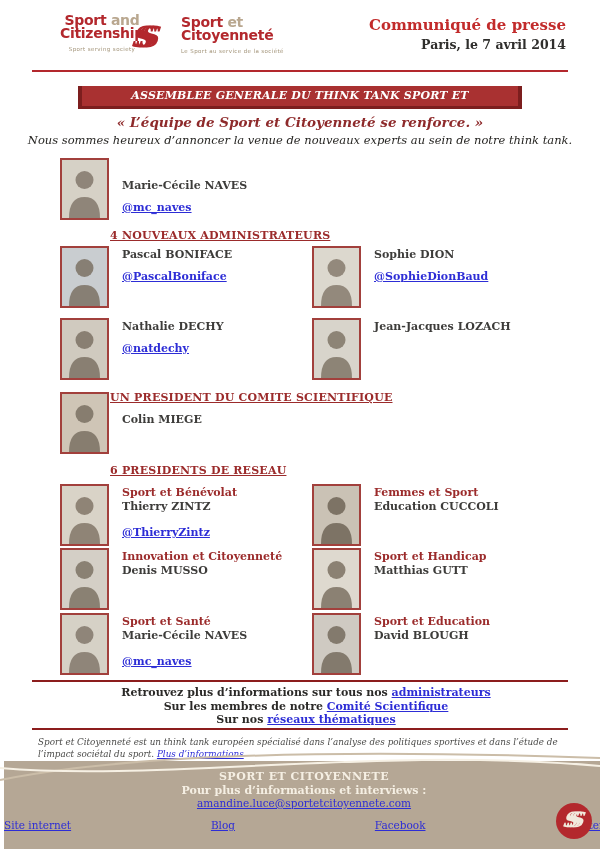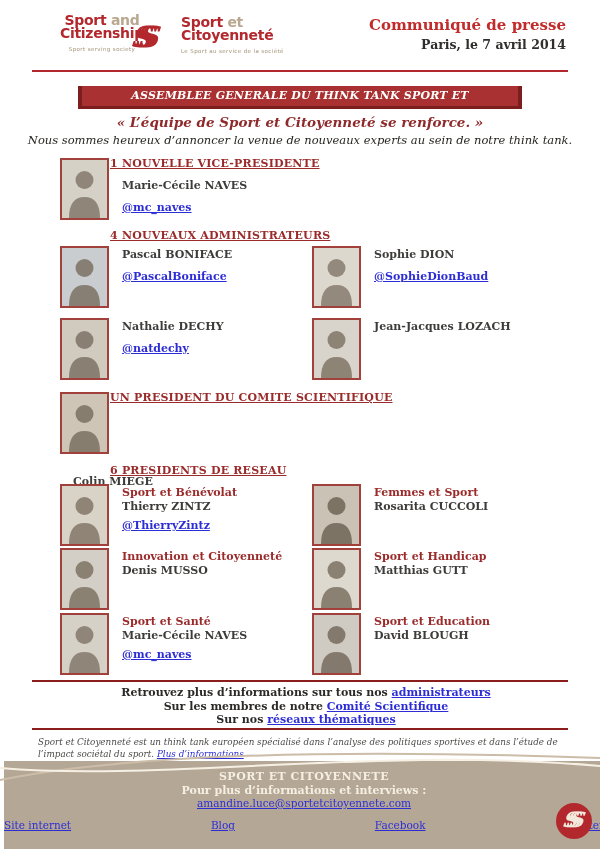--- a/index.html
+++ b/index.html
@@ -34,21 +34,21 @@
                text-decoration:underline;letter-spacing:0.2px;}
   .entry{position:absolute;display:flex;}
   .photo{width:45px;height:58px;border:2px solid #a2403c;flex:none;overflow:hidden;background:#cfc9bf;}
   .photo svg{display:block;}
   .etext{margin-left:13px;padding-top:2px;}
   .etext.under-heading{padding-top:21px;}
   .role{font-weight:bold;font-size:11px;color:#9b2b2b;line-height:14px;}
   .pname{font-weight:bold;font-size:11px;color:#3d3c3a;line-height:14px;}
   .tw{display:inline-block;margin-top:8px;font-weight:bold;font-size:11px;color:#2d2dd6;
       text-decoration:underline;cursor:pointer;}
-  .etext.tight .tw{margin-top:5px;}
+  .etext.tight .tw{margin-top:12px;}
 
   
   .rule-red{position:absolute;left:32px;width:536px;height:2px;background:#8c1d1d;}
   .more-info{position:absolute;left:6px;top:686px;width:600px;text-align:center;
              font-weight:bold;font-size:11px;color:#2b2a28;line-height:13.5px;}
   .more-info a{color:#2d2dd6;text-decoration:underline;cursor:pointer;}
   .boilerplate{position:absolute;left:38px;top:737px;width:524px;font-style:italic;
                font-size:8.8px;color:#4a4a48;line-height:11.5px;}
   .boilerplate a{color:#2d2dd6;text-decoration:underline;cursor:pointer;}
 
@@ -86,21 +86,20 @@
   <div class="press">
     <div class="press-title">Communiqué de presse</div>
     <div class="press-date">Paris, le 7 avril 2014</div>
   </div>
   <div class="header-rule"></div>
 
   <div class="banner">ASSEMBLEE GENERALE DU THINK TANK SPORT ET CITOYENNETE</div>
   <div class="quote">« L’équipe de Sport et Citoyenneté se renforce. »</div>
   <div class="subtitle">Nous sommes heureux d’annoncer la venue de nouveaux experts au sein de notre think tank.</div>
 
-  <div class="sec-heading" style="top:157px;">1 NOUVELLE VICE-PRESIDENTE</div>
   <div class="sec-heading" style="top:229px;">4 NOUVEAUX ADMINISTRATEURS</div>
   <div class="sec-heading" style="top:391px;">UN PRESIDENT DU COMITE SCIENTIFIQUE</div>
   <div class="sec-heading" style="top:464px;">6 PRESIDENTS DE RESEAU</div>
 
   <div class="entry" style="left:60px;top:158px;">
     <div class="photo">
         <svg width="45" height="58" viewBox="0 0 45 58">
           <rect width="45" height="58" fill="#d6d1c6"></rect>
           <circle cx="22.5" cy="20" r="9" fill="#8f8579"></circle>
           <path d="M7 58 Q7 37 22.5 37 Q38 37 38 58 Z" fill="#8f8579"></path>
@@ -157,21 +156,21 @@
           <rect width="45" height="58" fill="#d8d4cb"></rect>
           <circle cx="22.5" cy="20" r="9" fill="#8d8476"></circle>
           <path d="M7 58 Q7 37 22.5 37 Q38 37 38 58 Z" fill="#8d8476"></path>
         </svg>
       </div>
     <div class="etext">
       <div class="pname">Jean-Jacques LOZACH</div>
     </div>
   </div>
 
-  <div class="entry" style="left:60px;top:392px;flex-direction:column;">
+  <div class="entry" style="left:60px;top:392px;">
     <div class="photo">
         <svg width="45" height="58" viewBox="0 0 45 58">
           <rect width="45" height="58" fill="#cfc5b6"></rect>
           <circle cx="22.5" cy="20" r="9" fill="#877d6f"></circle>
           <path d="M7 58 Q7 37 22.5 37 Q38 37 38 58 Z" fill="#877d6f"></path>
         </svg>
       </div>
     <div class="etext under-heading">
       <div class="pname">Colin MIEGE</div>
     </div>
@@ -194,21 +193,21 @@
   <div class="entry" style="left:312px;top:484px;">
     <div class="photo">
         <svg width="45" height="58" viewBox="0 0 45 58">
           <rect width="45" height="58" fill="#cac2b5"></rect>
           <circle cx="22.5" cy="20" r="9" fill="#7d7365"></circle>
           <path d="M7 58 Q7 37 22.5 37 Q38 37 38 58 Z" fill="#7d7365"></path>
         </svg>
       </div>
     <div class="etext tight">
       <div class="role">Femmes et Sport</div>
-      <div class="pname">Rosarita CUCCOLI</div>
+      <div class="pname">Education CUCCOLI</div>
     </div>
   </div>
   <div class="entry" style="left:60px;top:548px;">
     <div class="photo">
         <svg width="45" height="58" viewBox="0 0 45 58">
           <rect width="45" height="58" fill="#d4cfc6"></rect>
           <circle cx="22.5" cy="20" r="9" fill="#8a8173"></circle>
           <path d="M7 58 Q7 37 22.5 37 Q38 37 38 58 Z" fill="#8a8173"></path>
         </svg>
       </div>

